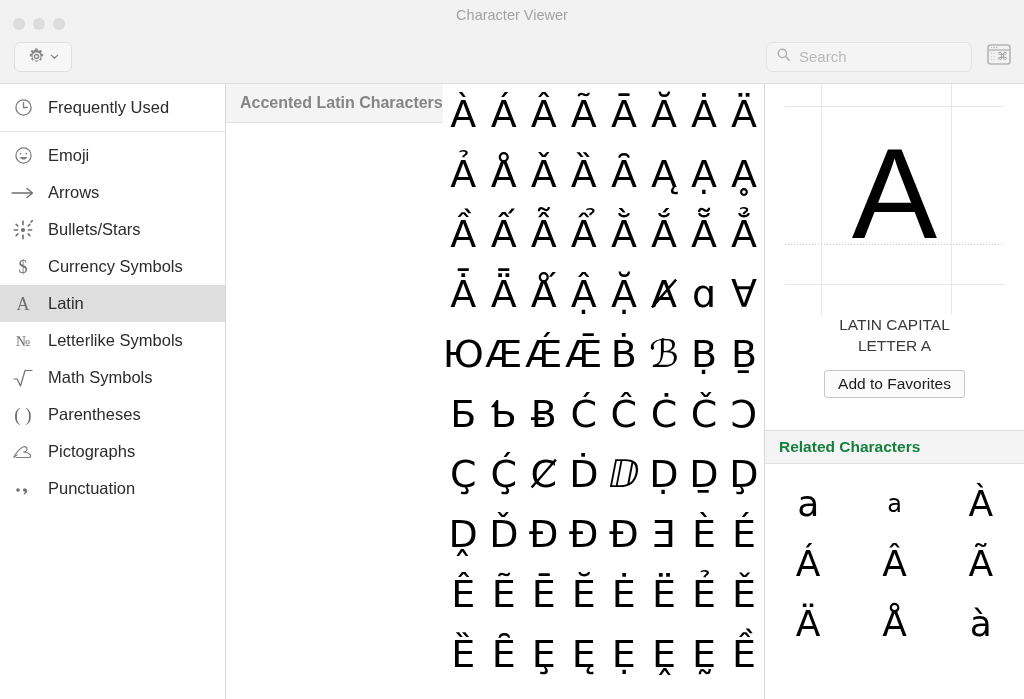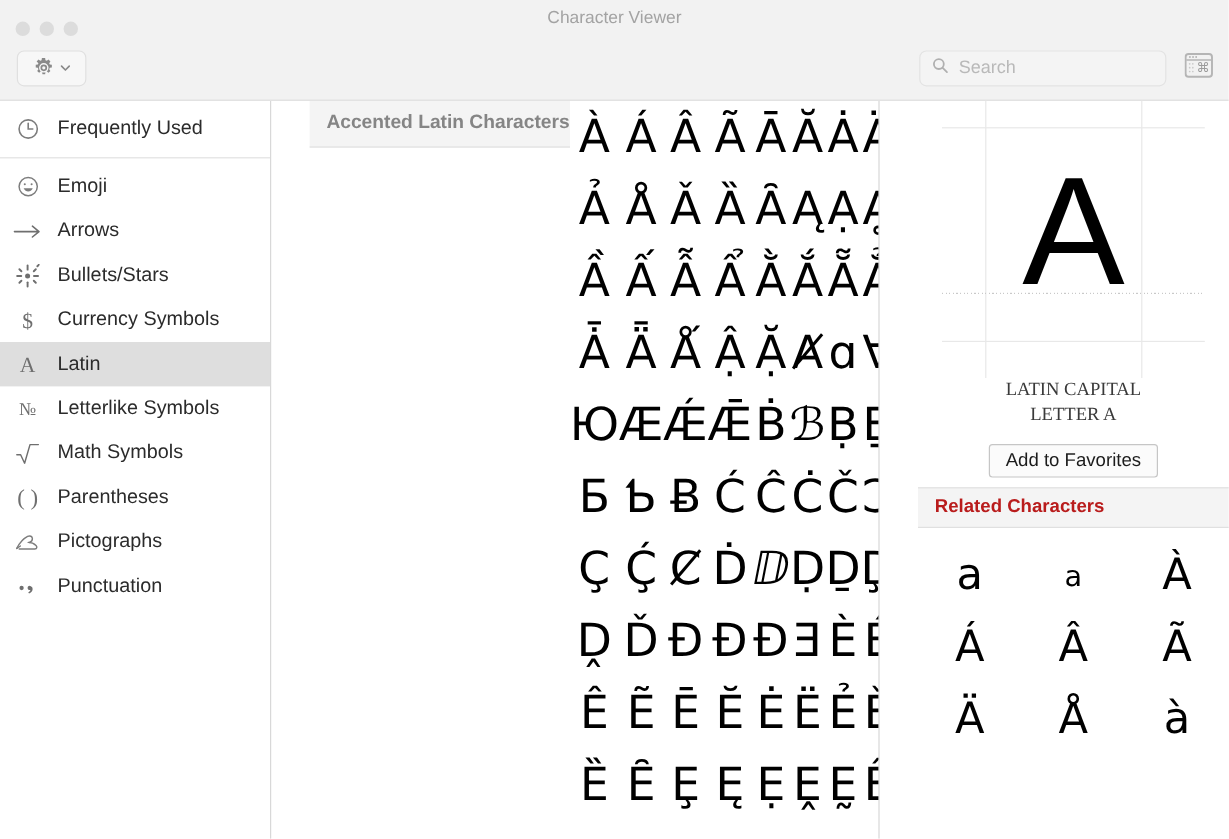--- a/index.html
+++ b/index.html
@@ -87,21 +87,20 @@
   .kbd-btn {
     width: 26px; height: 24px;
     display: flex; align-items: center; justify-content: center;
   }
 
   
   .body {
     flex: 1;
     display: flex;
     min-height: 0;
-    gap: 32px;
   }
 
   
   .sidebar {
     width: 226px; flex: none;
     background: #ffffff;
     border-right: 1px solid #d8d8d8;
     padding-top: 5px;
     overflow: hidden;
   }
@@ -193,44 +192,43 @@
     font-family: "Liberation Sans", sans-serif;
     z-index: 2;
     transform: translateY(-6px);
   }
   .uniname {
     text-align: center;
     font-size: 15.5px;
     color: #3a3a3a;
     line-height: 1.35;
     padding: 0 16px;
-    font-family: Liberation Serif, serif;
   }
   .fav-btn {
     margin: 13px auto 0 auto;
     display: block;
     background: #fbfbfb;
     border: 1px solid #c6c6c6;
     border-radius: 3px;
     padding: 4px 13px;
     font-family: "Liberation Sans", sans-serif;
     font-size: 15.5px;
     color: #1c1c1c;
   }
   .related-header {
-    margin-top: 8px;
+    margin-top: 32px;
     height: 34px; flex: none;
     background: #f4f4f4;
     border-top: 1px solid #e0e0e0;
     border-bottom: 1px solid #e0e0e0;
     display: flex; align-items: center;
     padding-left: 14px;
     font-size: 15.5px;
     font-weight: bold;
-    color: #b91c1c;
+    color: #15803d;
   }
   .related-grid {
     flex: 1;
     display: grid;
     grid-template-columns: repeat(3, 1fr);
     grid-auto-rows: 60px;
     align-content: start;
     padding-top: 10px;
     overflow: hidden;
   }

